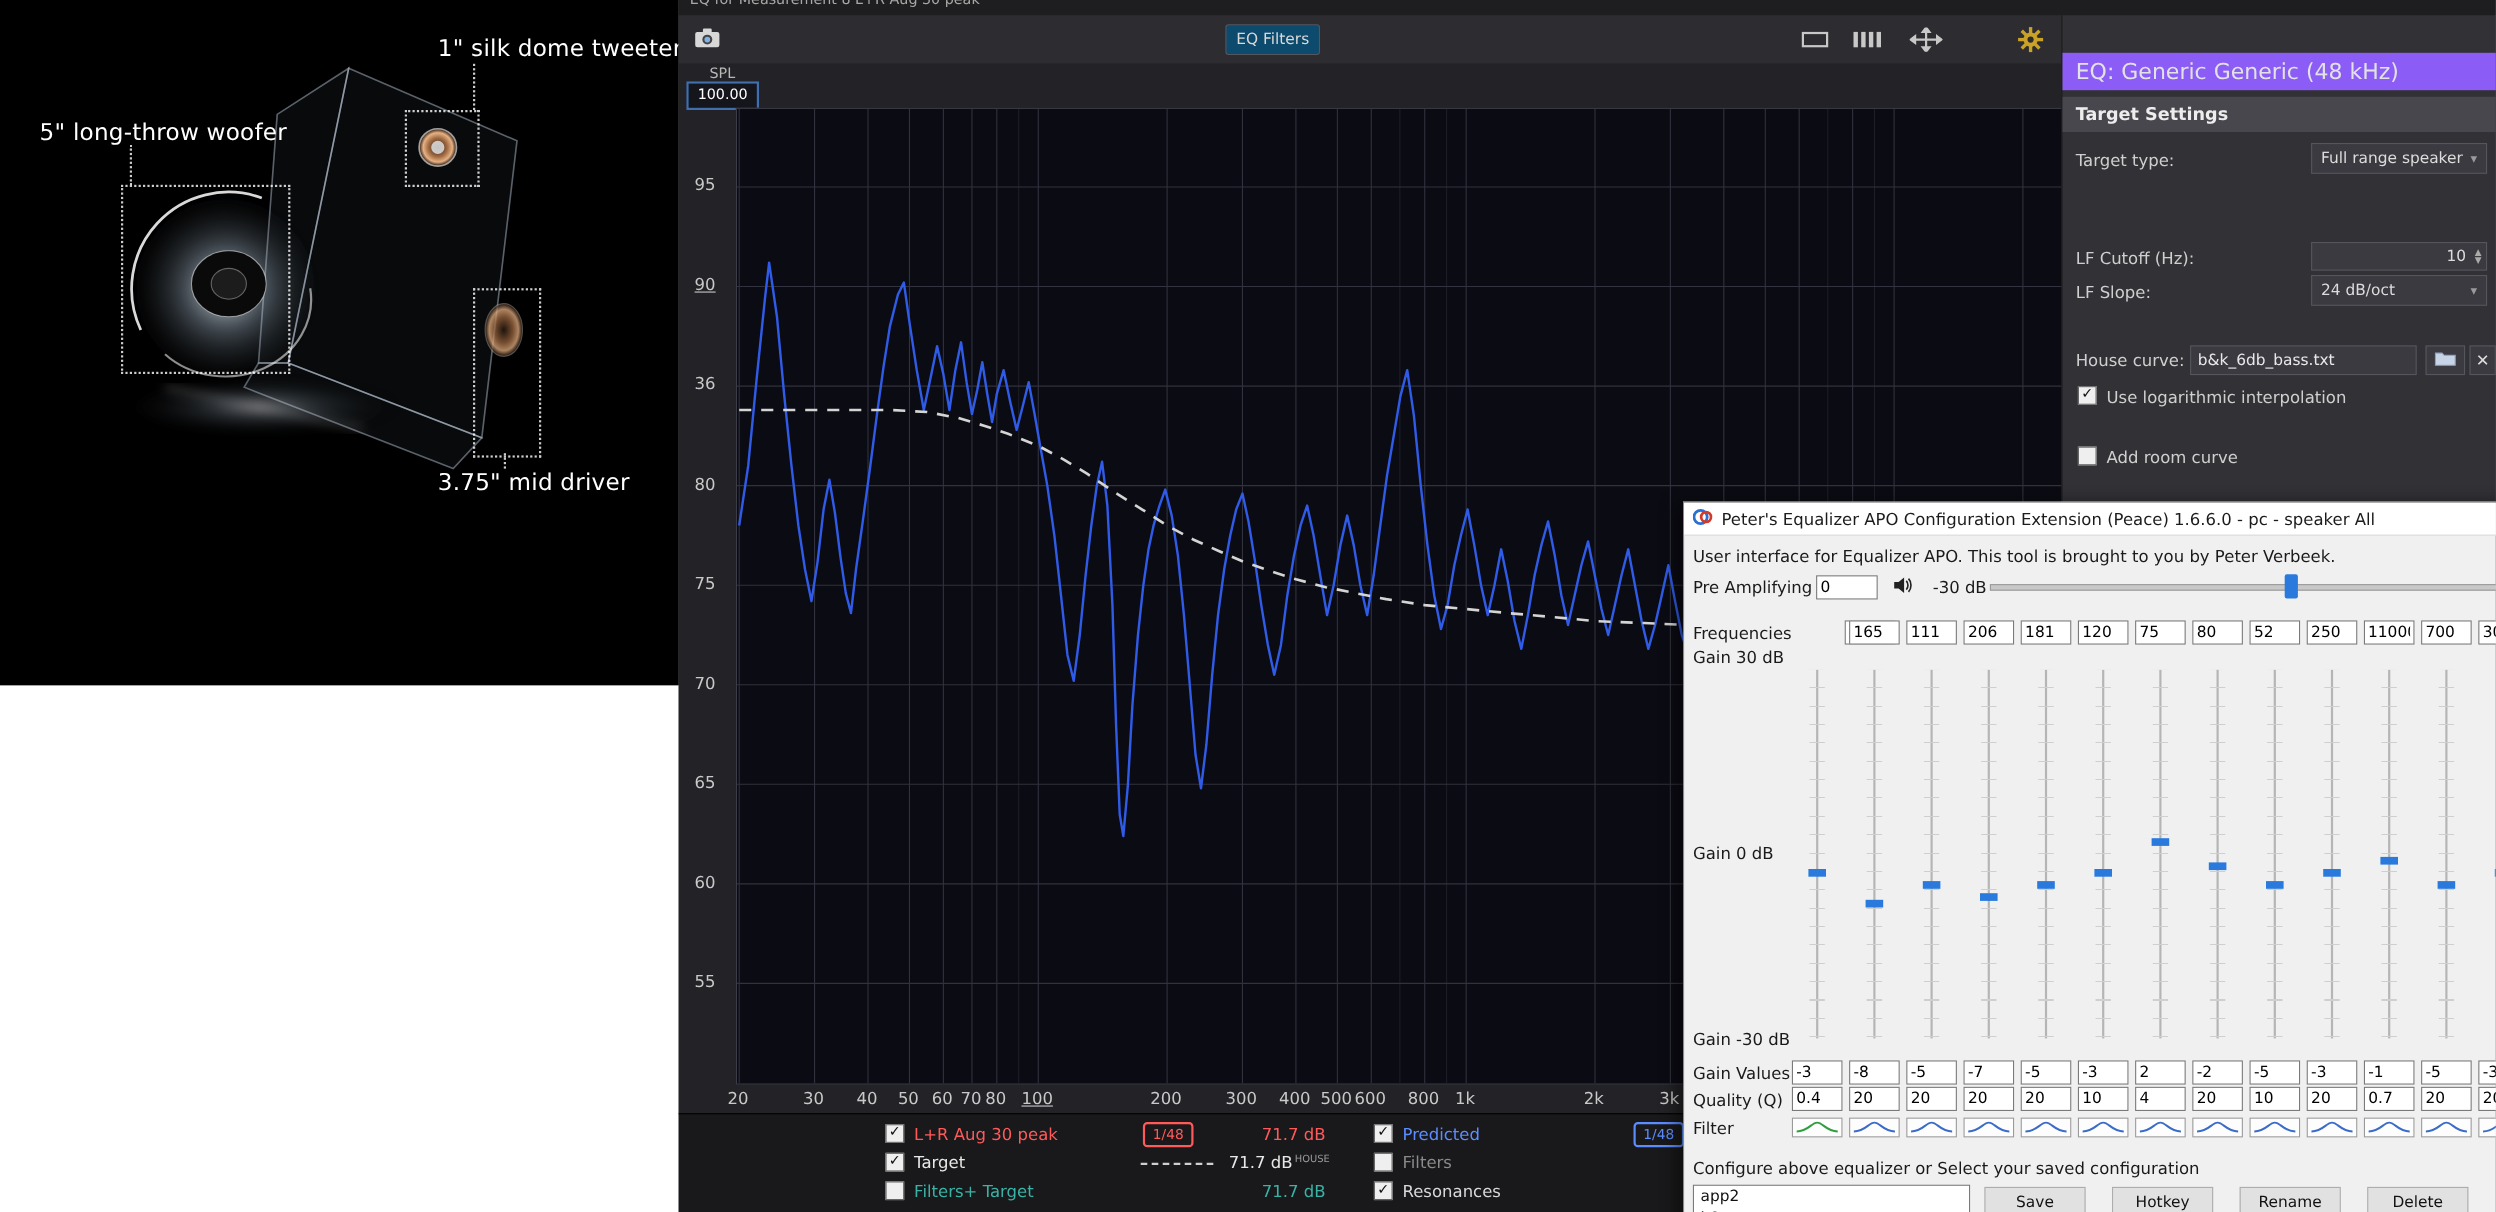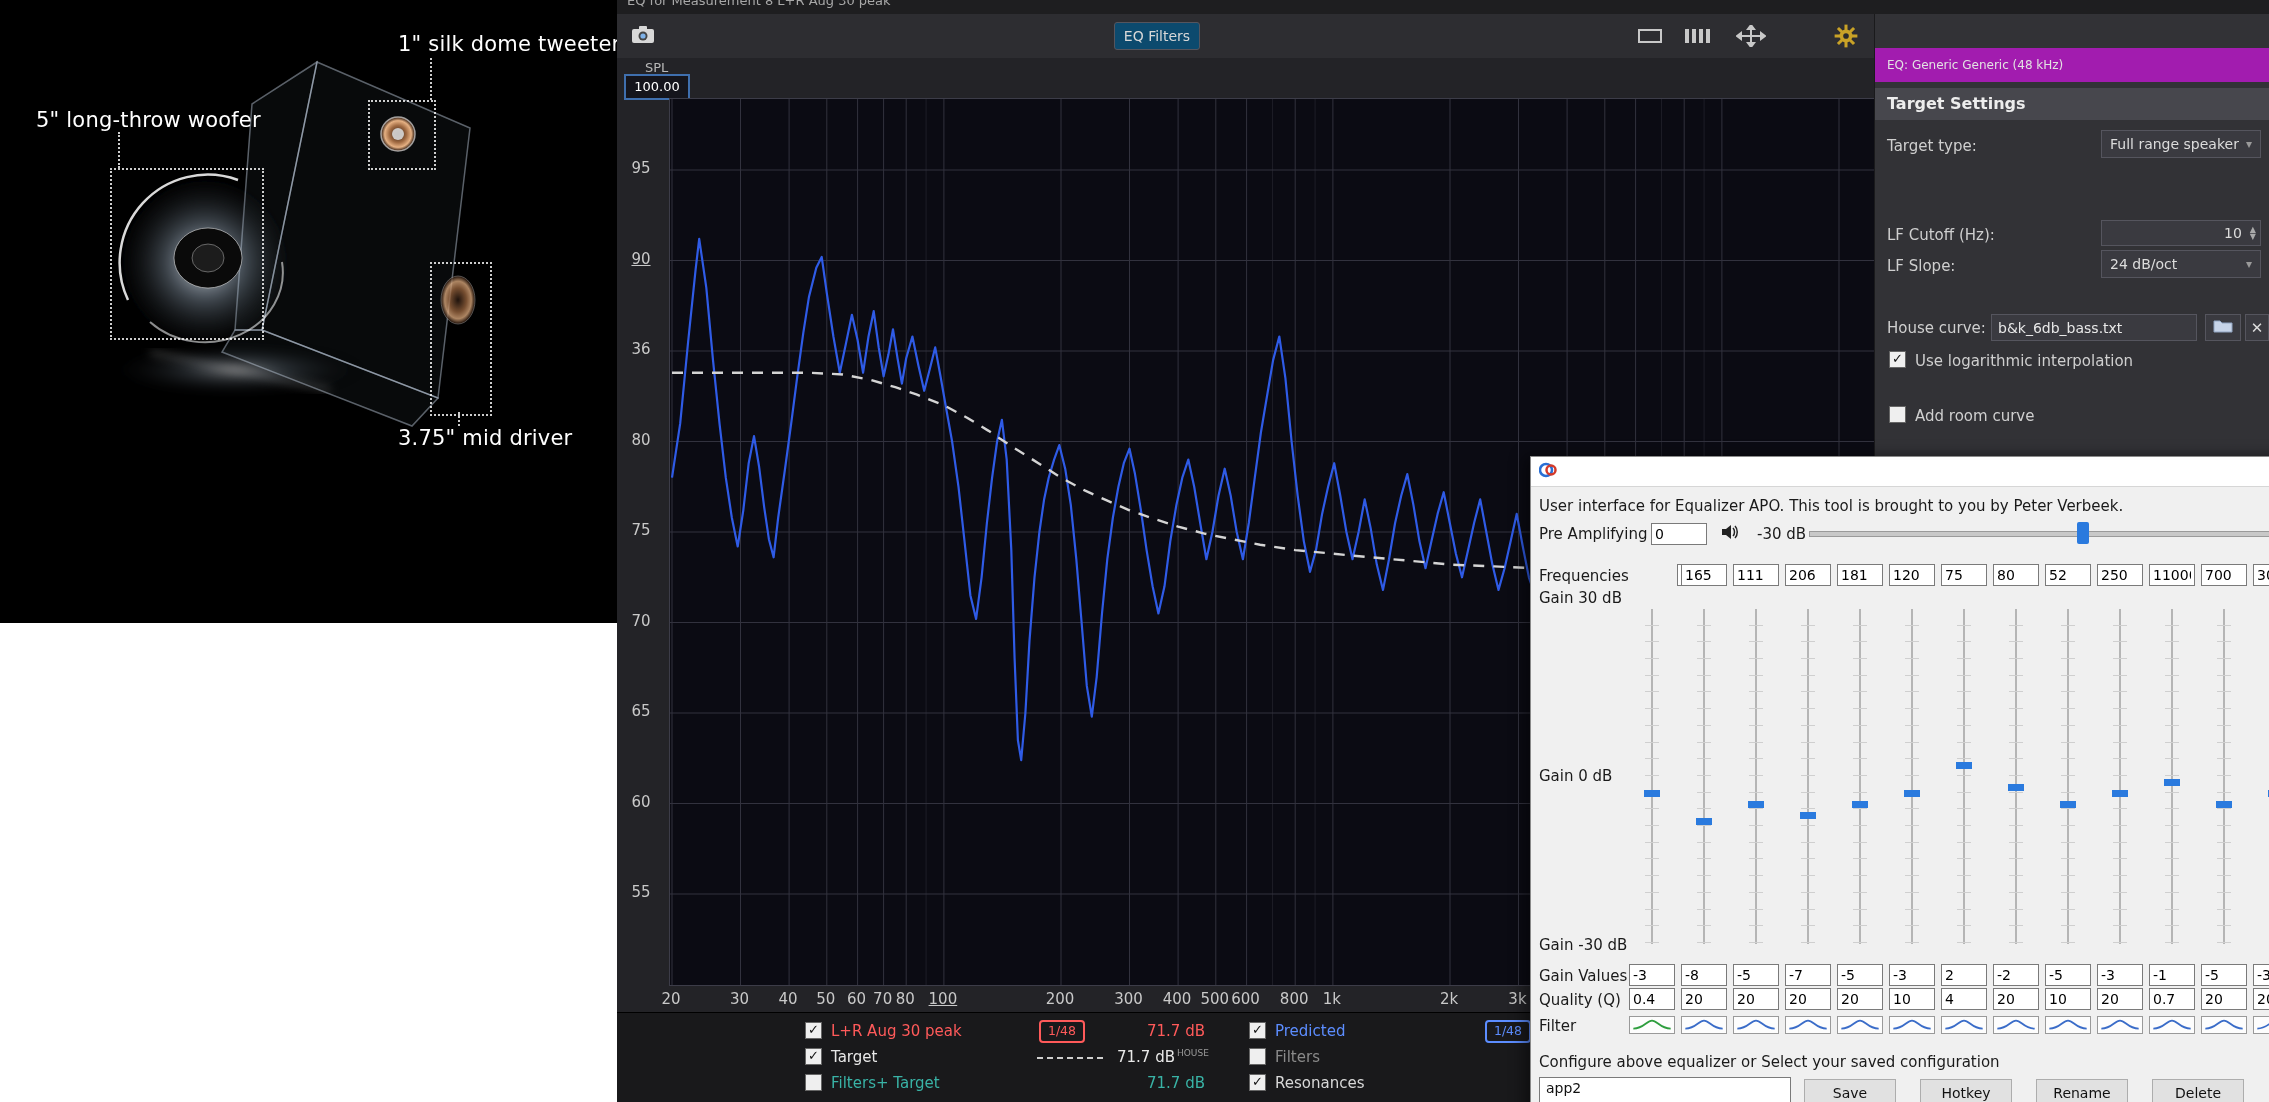--- a/index.html
+++ b/index.html
@@ -36,22 +36,22 @@
       text-align:center;line-height:14px;font-size:13px;color:#111;cursor:pointer}
   .cb.checked::after{content:"✓"}
   .ltext{position:absolute;top:3px;font-size:15px;white-space:nowrap;cursor:pointer}
   .lvalue{position:absolute;top:3px;width:88px;text-align:right;font-size:15px;white-space:nowrap}
   .sup{font-size:9px;color:#9a9a9a;margin-left:2px}
   .chip{position:absolute;top:1px;width:42px;height:19px;line-height:17px;text-align:center;border:2px solid currentColor;
         border-radius:4px;font-size:12.5px;box-sizing:content-box;cursor:pointer}
   .dashes{position:absolute;top:12px;width:66px;border-top:2px dashed #cfcfcf}
   
   #right-panel{position:absolute;left:1257px;top:14px;width:395px;height:1088px;background:#323236;border-left:1px solid #1a1a1c}
-  .rp-header{position:absolute;left:0;top:34px;width:100%;height:34px;line-height:34px;background:#a21caf;color:#e2e2e2;
-             font-size:12px;padding-left:12px;box-sizing:border-box}
+  .rp-header{position:absolute;left:0;top:34px;width:100%;height:34px;line-height:34px;background:#8b5cf6;color:#e2e2e2;
+             font-size:20px;padding-left:12px;box-sizing:border-box}
   .rp-section{position:absolute;left:0;top:74px;width:100%;height:32px;line-height:32px;background:#47474d;color:#ededed;
               font-size:16px;font-weight:bold;padding-left:12px;box-sizing:border-box}
   .rp-label{position:absolute;left:12px;color:#cfcfcf;font-size:15px;white-space:nowrap}
   .dd{position:absolute;left:226px;width:160px;height:28px;background:#3a3a40;border:1px solid #55555e;color:#dcdcdc;
       display:flex;align-items:center;justify-content:space-between;padding:0 8px;box-sizing:border-box;font-size:14px;cursor:pointer}
   .dd .ar{color:#9a9a9a;font-size:12px}
   .spin{position:absolute;left:226px;width:160px;height:26px;background:#3a3a40;border:1px solid #55555e;color:#dcdcdc;
         display:flex;align-items:center;justify-content:flex-end;gap:8px;padding:0 4px 0 8px;box-sizing:border-box;font-size:14px}
   .spin .ars{display:flex;flex-direction:column;line-height:7px;font-size:8px;color:#aaa;cursor:pointer}
   .hc-input{position:absolute;left:116px;top:300px;width:206px;height:27px;background:#3a3a40;border:1px solid #55555e;
@@ -359,20 +359,21 @@
   </section>
 
   <section id="peace-window">
     <div class="pc-titlebar">
       <span>
         <svg width="18" height="18">
             <circle cx="7" cy="9" r="6" fill="none" stroke="#2a6fd4" stroke-width="2.5"></circle>
             <circle cx="12" cy="9" r="4.5" fill="none" stroke="#d43a2a" stroke-width="2.5"></circle>
           </svg>
       </span>
+      <span class="pc-title">Peter's Equalizer APO Configuration Extension (Peace) 1.6.6.0 - pc - speaker All</span>
     </div>
     <div class="pc-sub">User interface for Equalizer APO. This tool is brought to you by Peter Verbeek.</div>
 
     <span class="pc-label" style="left:8px;top:68px">Pre Amplifying</span>
     <input class="pinp" style="left: 120px; top: 66px; width: 56px;" value="0">
     <span style="position:absolute;left:190px;top:67px">
       <svg width="20" height="16" viewBox="0 0 20 16">
           <polygon points="1,5 5,5 10,1 10,15 5,11 1,11" fill="#222"></polygon>
           <path d="M12,4 C14,6 14,10 12,12 M14,2 C17,5 17,11 14,14" stroke="#222" fill="none" stroke-width="1.5"></path>
         </svg>

